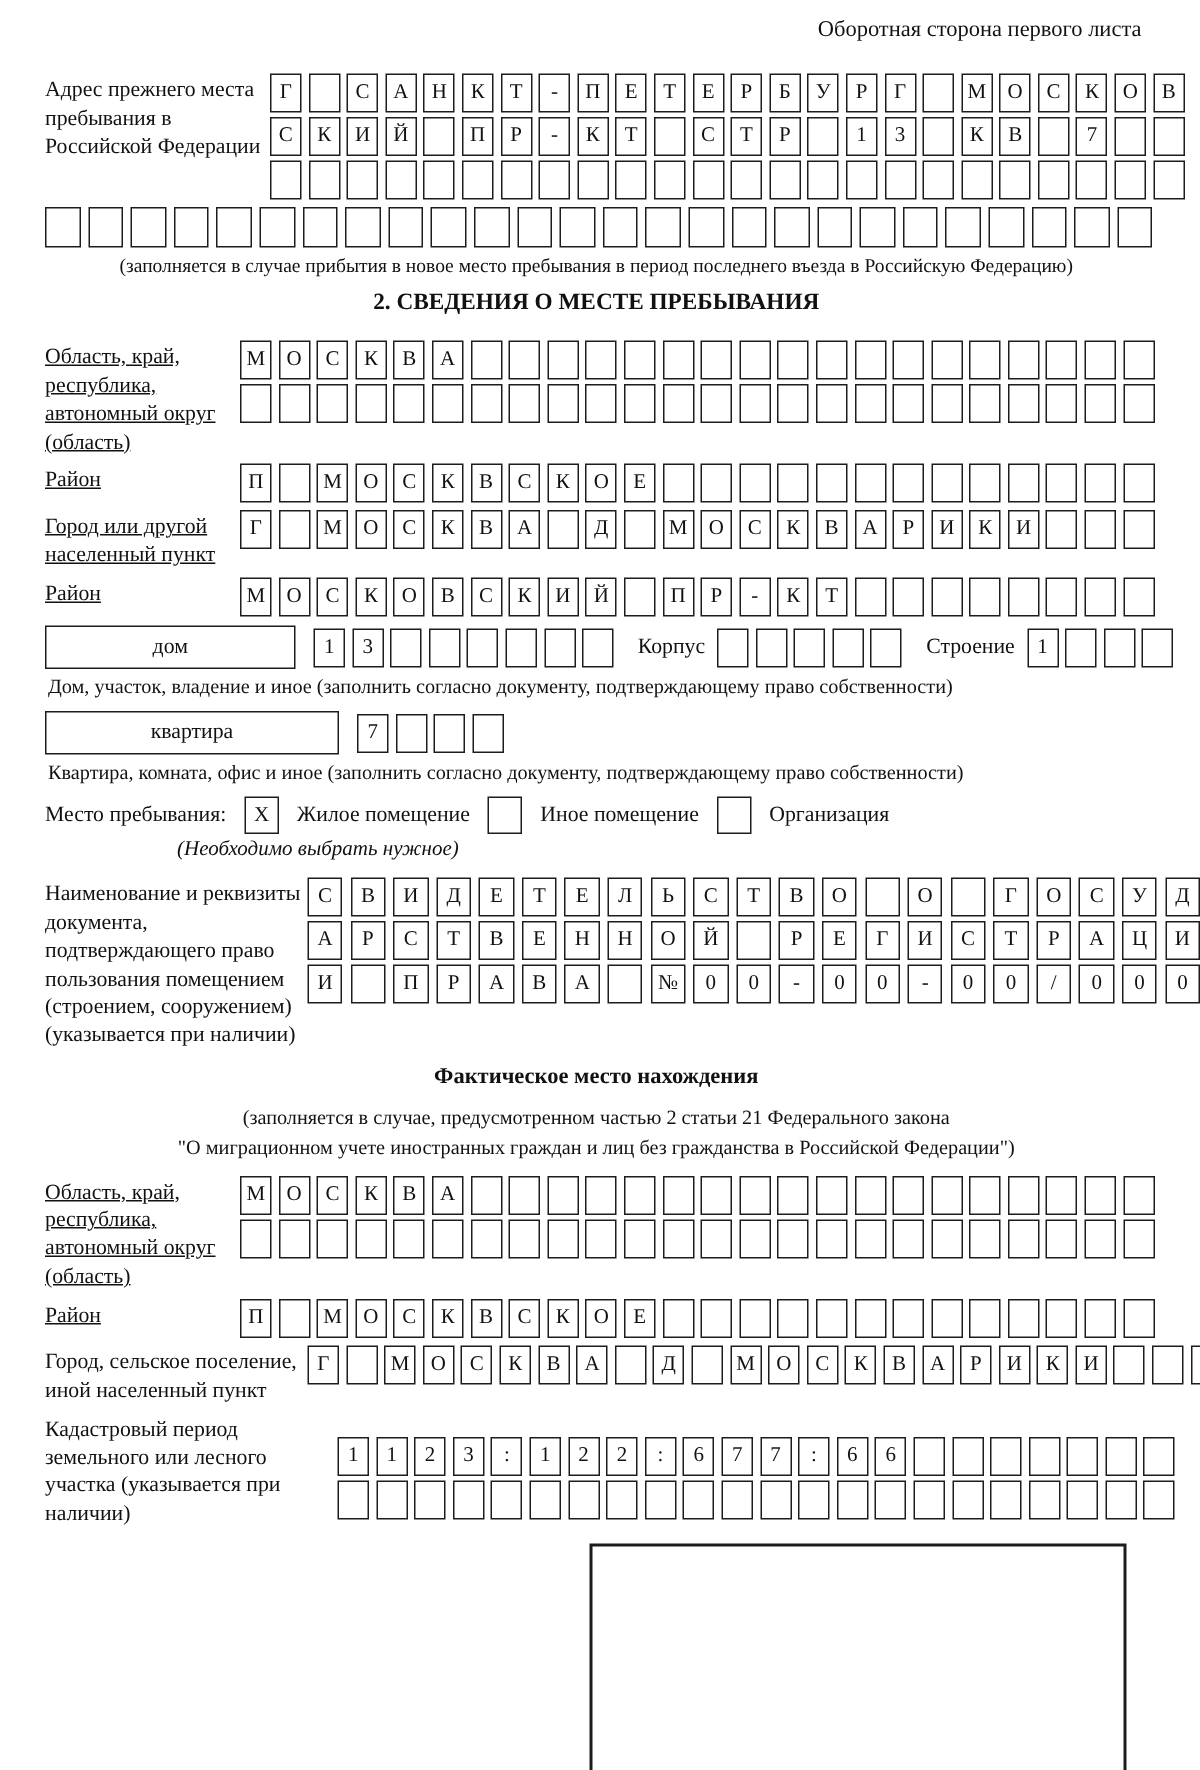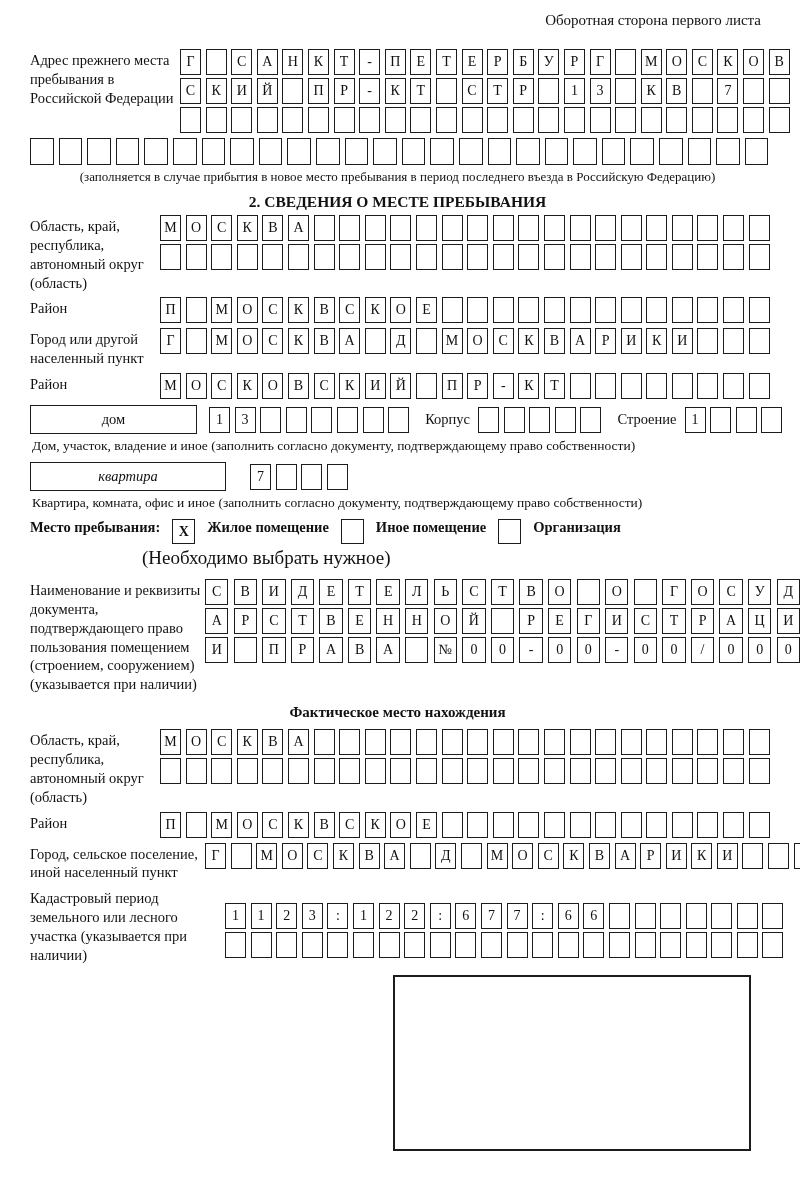--- a/index.html
+++ b/index.html
@@ -8,58 +8,58 @@
     width: 800px; height: 1180px;
     font-family: "Liberation Serif", "DejaVu Serif", serif;
     color: #111; overflow: hidden;
   }
   .page { width: 800px; height: 1180px; padding: 12px 35px 10px 30px; }
 
   .header-note { text-align: right; font-size: 15px; padding-right: 4px; margin-bottom: 20px; }
 
   .row-flex { display: flex; align-items: flex-start; margin-bottom: 5px; }
   .label { flex: none; font-size: 14.5px; line-height: 1.3; padding-top: 2px; }
-  .label.w130 { width: 130px; }
+  .label.w130 { width: 130px; text-decoration: underline; }
   .label.w150 { width: 150px; }
   .label.w175 { width: 175px; }
   .label.w195 { width: 195px; }
   .rows { display: flex; flex-direction: column; gap: 3px; flex: 1 1 auto; }
 
   .boxrow { display: flex; gap: 4.6px; }
   .cb {
     display: inline-flex; align-items: center; justify-content: center;
     width: 21px; height: 26px; border: 1.6px solid #1c1c1c;
     font-size: 14px; flex: none; background: #fff; line-height: 1;
   }
   .docrow { gap: 5.2px; }
   .docrow .cb { width: 23.4px; }
   .fullrow { gap: 5px; margin-bottom: 4px; }
   .fullrow .cb { width: 23.6px; height: 27px; }
 
   .note-center { text-align: center; font-size: 13px; margin: 2px 0 8px 0; }
   .note-left { text-align: left; font-size: 13.5px; margin: 4px 0 8px 2px; }
 
-  .sec-title { text-align: center; font-size: 15.5px; font-weight: bold; margin: 8px 0 4px 0; }
+  .sec-title { text-align: center; font-size: 15.5px; font-weight: bold; margin: 8px 0 16px 0; }
 
   .house-row, .apt-row { display: flex; align-items: center; margin: 6px 0 2px 0; }
   .widebox {
     display: inline-flex; align-items: center; justify-content: center;
     height: 29px; border: 1.7px solid #1c1c1c; font-size: 14.5px; flex: none;
   }
   .widebox.dom { width: 167px; margin-right: 12px; }
-  .widebox.kvart { width: 196px; margin-right: 24px; font-style: italic; }
+  .widebox.kvart { width: 196px; margin-right: 12px; }
   .inline-label { font-size: 14.5px; margin: 0 8px 0 16px; text-align: right; }
 
-  .stay-row { display: flex; align-items: flex-start; font-size: 14.5px; margin: 8px 0 2px 0; font-weight: bold; }
+  .stay-row { display: flex; align-items: center; font-size: 14.5px; margin: 8px 0 2px 0; }
   .checkbox {
     display: inline-flex; align-items: center; justify-content: center;
     width: 23px; height: 25px; border: 1.6px solid #1c1c1c;
     font-size: 14px; flex: none; margin: 0 12px 0 12px;
   }
-  .stay-note { font-size: 19px; margin: 3px 0 10px 112px; }
+  .stay-note { font-size: 14px; margin: 3px 0 10px 88px; font-style: italic; }
 
   .fact-title { text-align: center; font-size: 15px; font-weight: bold; margin: 10px 0 8px 0; }
   .fact-note { text-align: center; font-size: 13.5px; line-height: 1.5; margin-bottom: 8px; }
 
   .stamp-box {
     width: 358px; height: 176px; border: 2px solid #1c1c1c;
     margin: 10px 14px 6px auto; background: #fff;
   }
   .mb2 { margin-bottom: 2px; }
 </style>
@@ -460,20 +460,24 @@
           <span class="cb">0</span>
           <span class="cb">/</span>
           <span class="cb">0</span>
           <span class="cb">0</span>
           <span class="cb">0</span>
         </div>
     </div>
   </div>
 
   <div class="fact-title">Фактическое место нахождения</div>
+  <div class="fact-note">
+    <div>(заполняется в случае, предусмотренном частью 2 статьи 21 Федерального закона</div>
+    <div>"О миграционном учете иностранных граждан и лиц без гражданства в Российской Федерации")</div>
+  </div>
 
   <div class="row-flex">
     <div class="label w130">Область, край, республика, автономный округ (область)</div>
     <div class="rows">
       <div class="boxrow">
           <span class="cb">М</span>
           <span class="cb">О</span>
           <span class="cb">С</span>
           <span class="cb">К</span>
           <span class="cb">В</span>

